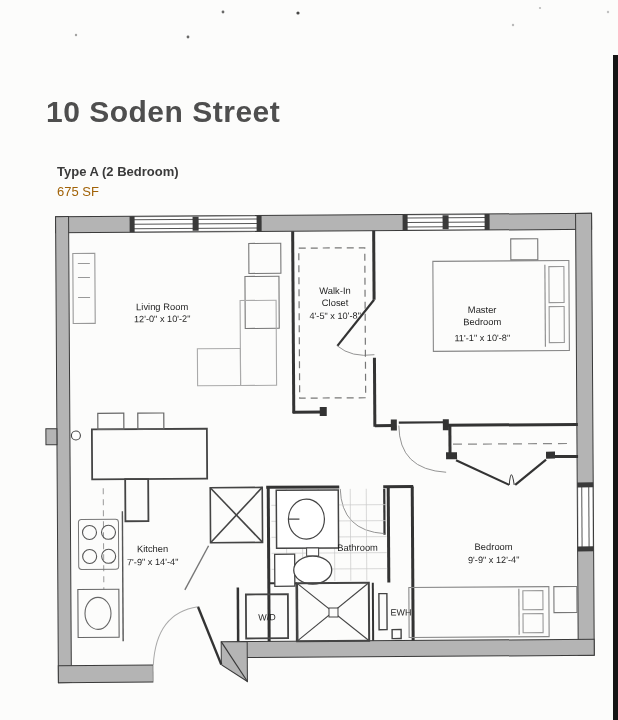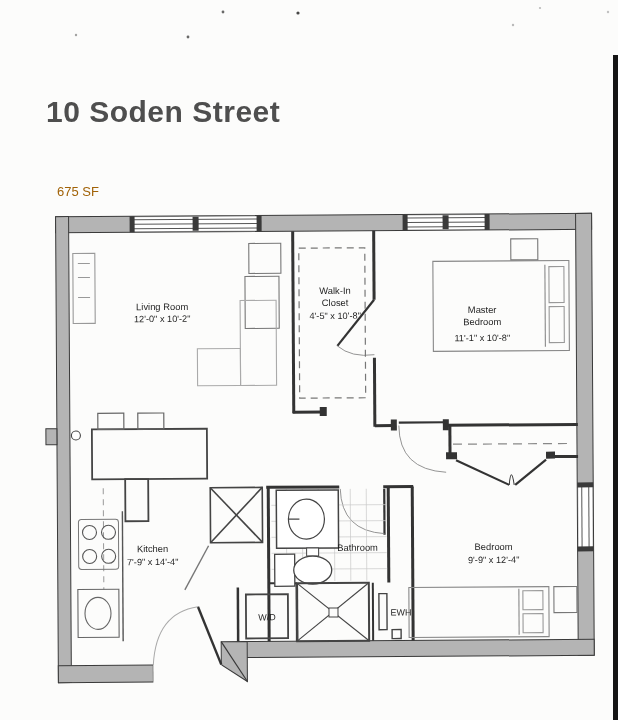--- a/index.html
+++ b/index.html
@@ -31,20 +31,21 @@
   .room-name{font-size:9.4px;}
   .room-dims{font-size:9.2px;}
   .small-label{font-size:9px;}
 </style>
 </head>
 <body>
 
 <div class="sheet">
 
   <div class="title">10 Soden Street</div>
+  <div class="subtitle">Type A (2 Bedroom)</div>
   <div class="area">675 SF</div>
 
   <svg width="618" height="720" viewBox="0 0 618 720">
 
     <g>
       <rect x="613" y="55" width="5" height="665" fill="#151515"></rect>
       <circle cx="223" cy="12" r="1.4" fill="#444" opacity="0.8"></circle>
       <circle cx="298" cy="13" r="1.6" fill="#333" opacity="0.9"></circle>
       <circle cx="188" cy="37" r="1.4" fill="#444" opacity="0.8"></circle>
       <circle cx="76" cy="35" r="1.2" fill="#666" opacity="0.6"></circle>

